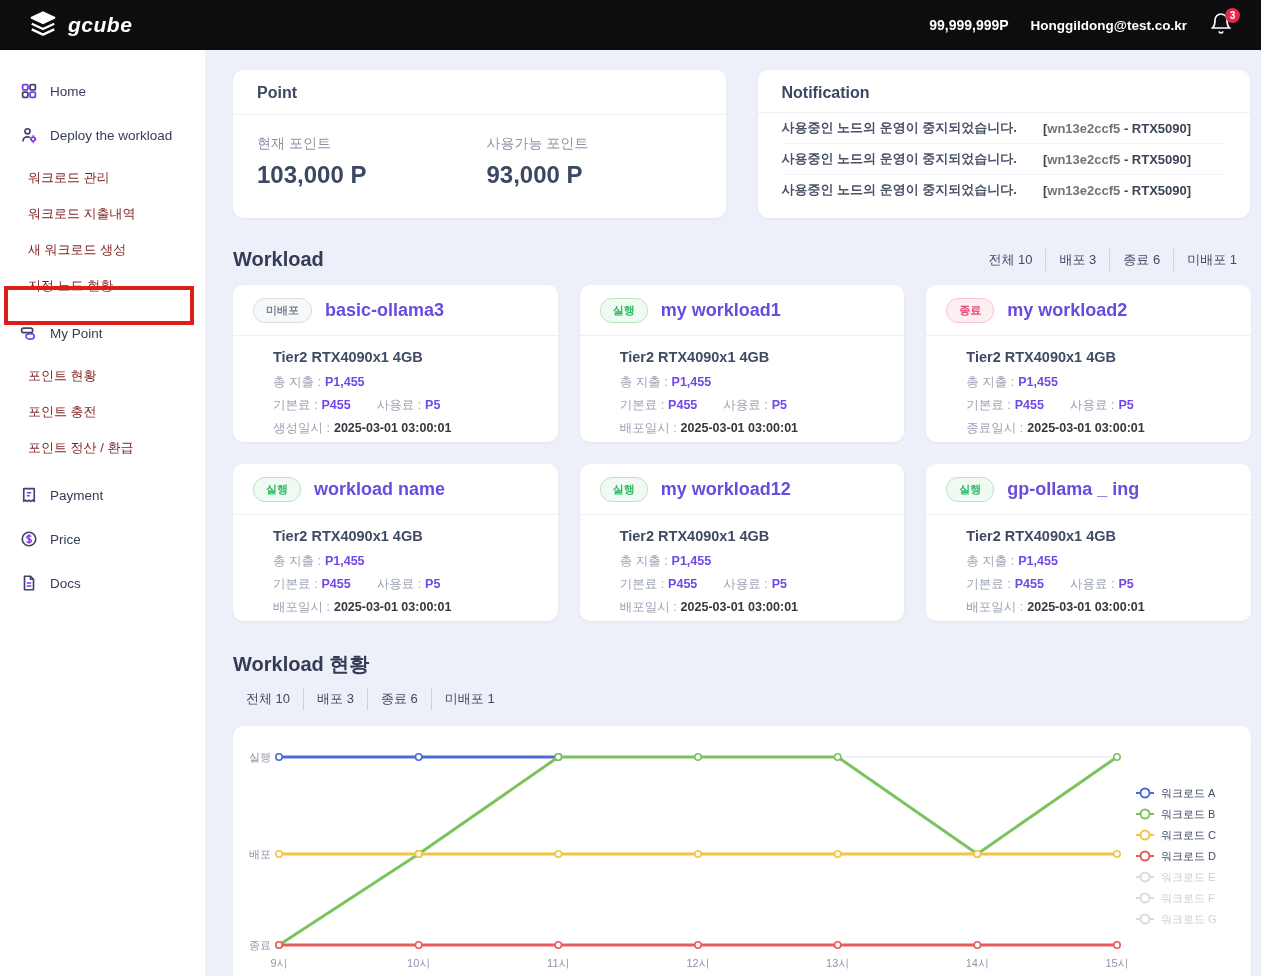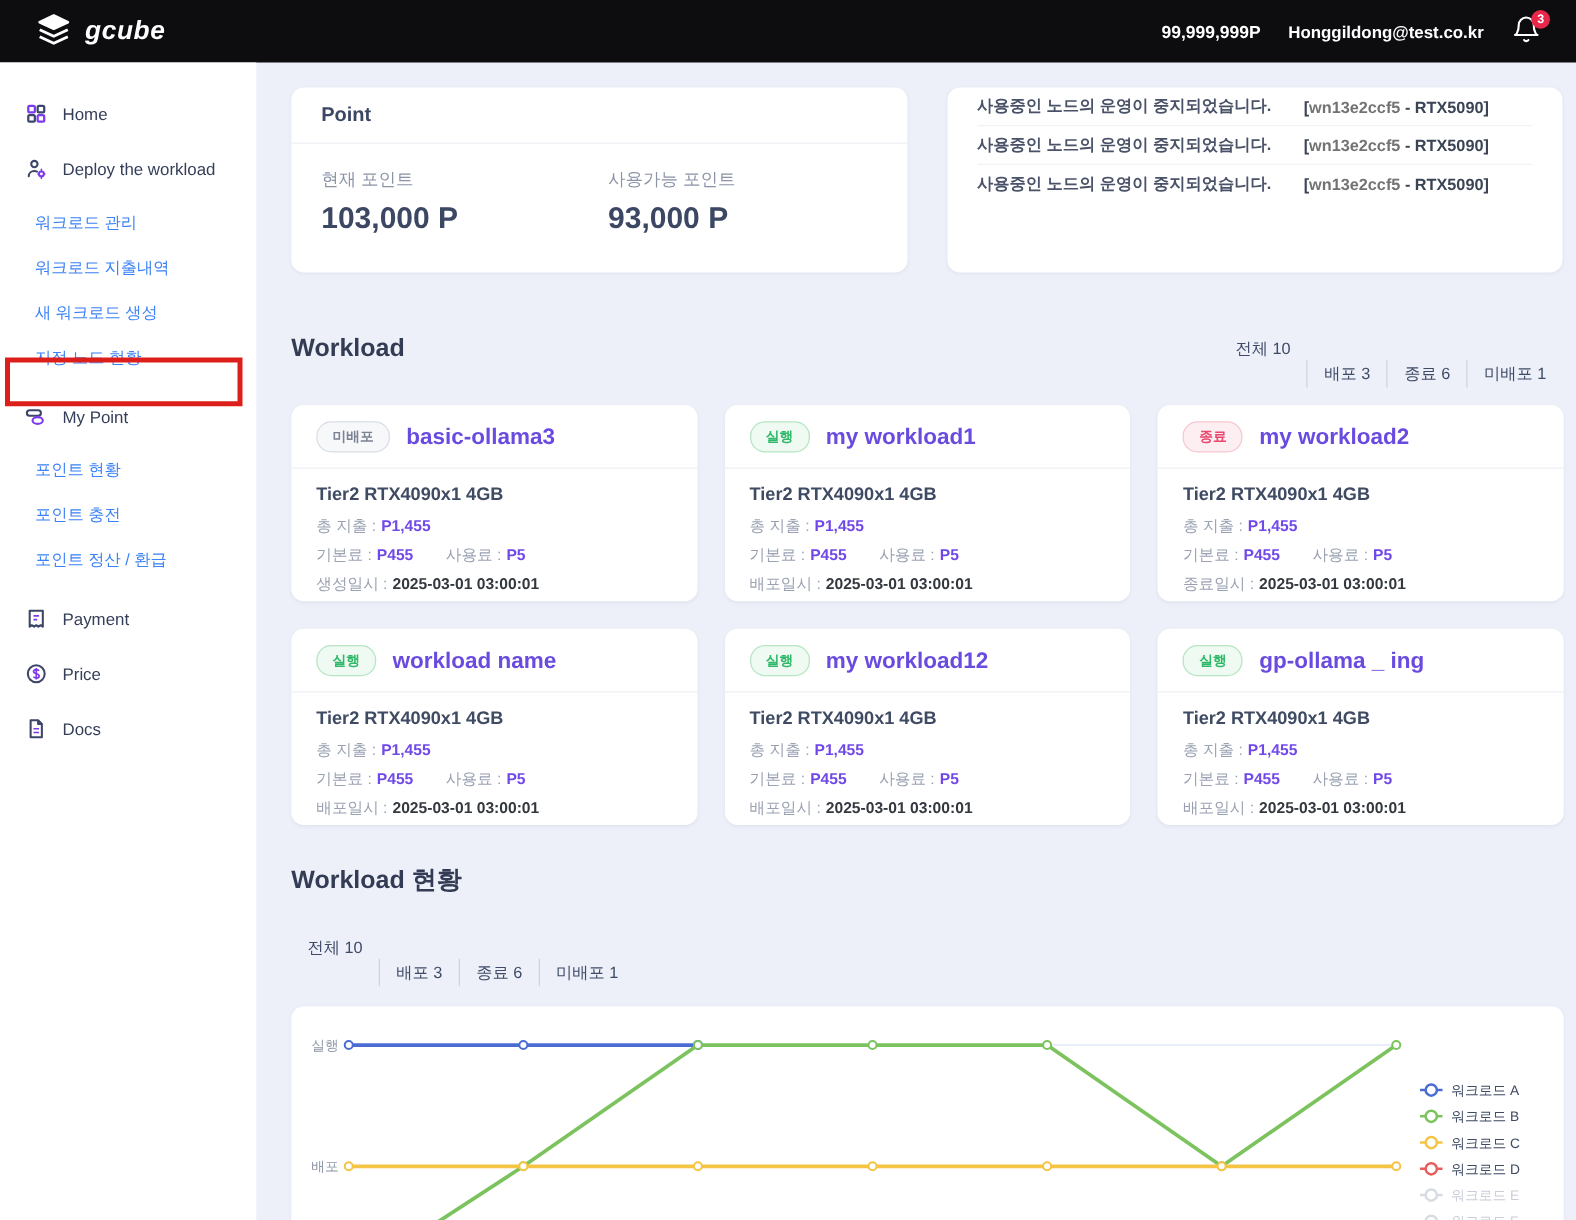--- a/index.html
+++ b/index.html
@@ -25,21 +25,21 @@
   .main { flex:1; overflow:hidden; padding:20px 11px 0 28px; }
 
   
   .share-btn { display:block; margin:0 15px 26px 13px; width:173px; height:31px;
     background:#8250f4; color:#fff; border:none; border-radius:7px; font-size:13px;
     font-weight:bold; cursor:pointer; font-family:inherit; }
   .nav-item { display:flex; align-items:center; gap:12px; padding:10px 16px 10px 20px;
     color:#343e58; font-size:13.5px; font-weight:normal; cursor:pointer; margin-bottom:6px; }
   .nav-item .nico { width:18px; height:18px; flex:none; }
   .nav-sub { list-style:none; margin:2px 0 10px 0; }
-  .nav-sub li { padding:9px 16px 9px 28px; color:#3b82f6; font-size:13px; cursor:pointer; }
+  .nav-sub li { padding:9px 16px 9px 28px; color:#7f1d1d; font-size:13px; cursor:pointer; }
   .annotation-box { position:absolute; left:4px; top:236px; width:190px; height:39px;
     border:4px solid #dd1f1c; pointer-events:none; }
 
   
   .card { background:#fff; border-radius:10px; box-shadow:0 1px 3px rgba(40,50,80,.06); }
 
   .toprow { display:flex; gap:32px; }
   .point-card { width:499px; height:148px; }
   .notif-card { width:499px; height:148px; }
   .card-head { padding:14px 24px 12px 24px; border-bottom:1px solid #eef0f4;
@@ -55,33 +55,33 @@
   .notif-msg { color:#4a5268; font-size:13px; font-weight:bold; }
   .notif-node { color:#3b4455; font-size:13px; font-weight:bold; white-space:nowrap; }
   .notif-node b { color:#737373; }
 
   
   .section-head { display:flex; align-items:center; justify-content:space-between;
     margin:30px 0 14px 0; }
   .section-title { font-size:20px; font-weight:bold; color:#333c54; }
   .filters { display:flex; align-items:center; }
   .filter-item { color:#3e4a66; font-size:13px; padding:2px 13px; cursor:pointer; white-space:nowrap; }
-  .filter-item + .filter-item { border-left:1px solid #ccd2e0;margin-top:40px; }
+  .filter-item + .filter-item { border-left:1px solid #ccd2e0; }
 
   .cards-grid { display:grid; grid-template-columns:repeat(3, 1fr); gap:22px; width:1018px; }
   .wcard { height:157px; cursor:pointer; }
   .wcard-head { display:flex; align-items:center; gap:13px; padding:13px 20px 12px 20px;
     border-bottom:1px solid #eef0f4; }
   .badge { font-size:11px; font-weight:bold; border-radius:12px; padding:4px 12px; white-space:nowrap; }
   .badge.gray  { background:#f7f8fa; border:1px solid #d9dde3; color:#7a8294; }
   .badge.green { background:#effaf2; border:1px solid #b5e5c2; color:#2eb867; }
   .badge.red   { background:#fdeef1; border:1px solid #f6c6d0; color:#e8476f; }
   .wcard-name { font-size:18px; font-weight:bold; color:#6a4be0; white-space:nowrap;
     overflow:hidden; text-overflow:ellipsis; }
-  .wcard-body { padding:13px 20px; }
+  .wcard-body { padding:13px 20px;margin-left:20px; }
   .wcard-spec { font-size:14.5px; font-weight:bold; color:#3f4a63; margin-bottom:9px; }
   .wrow { font-size:12.5px; color:#9aa1b2; margin-bottom:6px; }
   .wrow .lbl { color:#9aa1b2; }
   .wrow .pv { color:#7048e8; font-weight:bold; margin-left:4px; }
   .wrow .gap { display:inline-block; width:26px; }
   .wrow .dt { color:#33383f; font-weight:bold; margin-left:4px; }
 
   
   .chart-card { margin-top:14px; width:1018px; height:264px; padding:0; }
   .status-head { margin:30px 0 10px 0; }
@@ -209,20 +209,21 @@
             <div class="pt-value">103,000 P</div>
           </div>
           <div>
             <div class="pt-label">사용가능 포인트</div>
             <div class="pt-value">93,000 P</div>
           </div>
         </div>
       </section>
 
       <section class="card notif-card">
+        <div class="card-head" style="padding-bottom:10px">Notification</div>
         <div class="notif-list" id="notif-list">
             <div class="notif-row">
               <span class="notif-msg">사용중인 노드의 운영이 중지되었습니다.</span>
               <span class="notif-node">[<b>wn13e2ccf5</b> - RTX5090]</span>
             </div>
             <div class="notif-row">
               <span class="notif-msg">사용중인 노드의 운영이 중지되었습니다.</span>
               <span class="notif-node">[<b>wn13e2ccf5</b> - RTX5090]</span>
             </div>
             <div class="notif-row">

